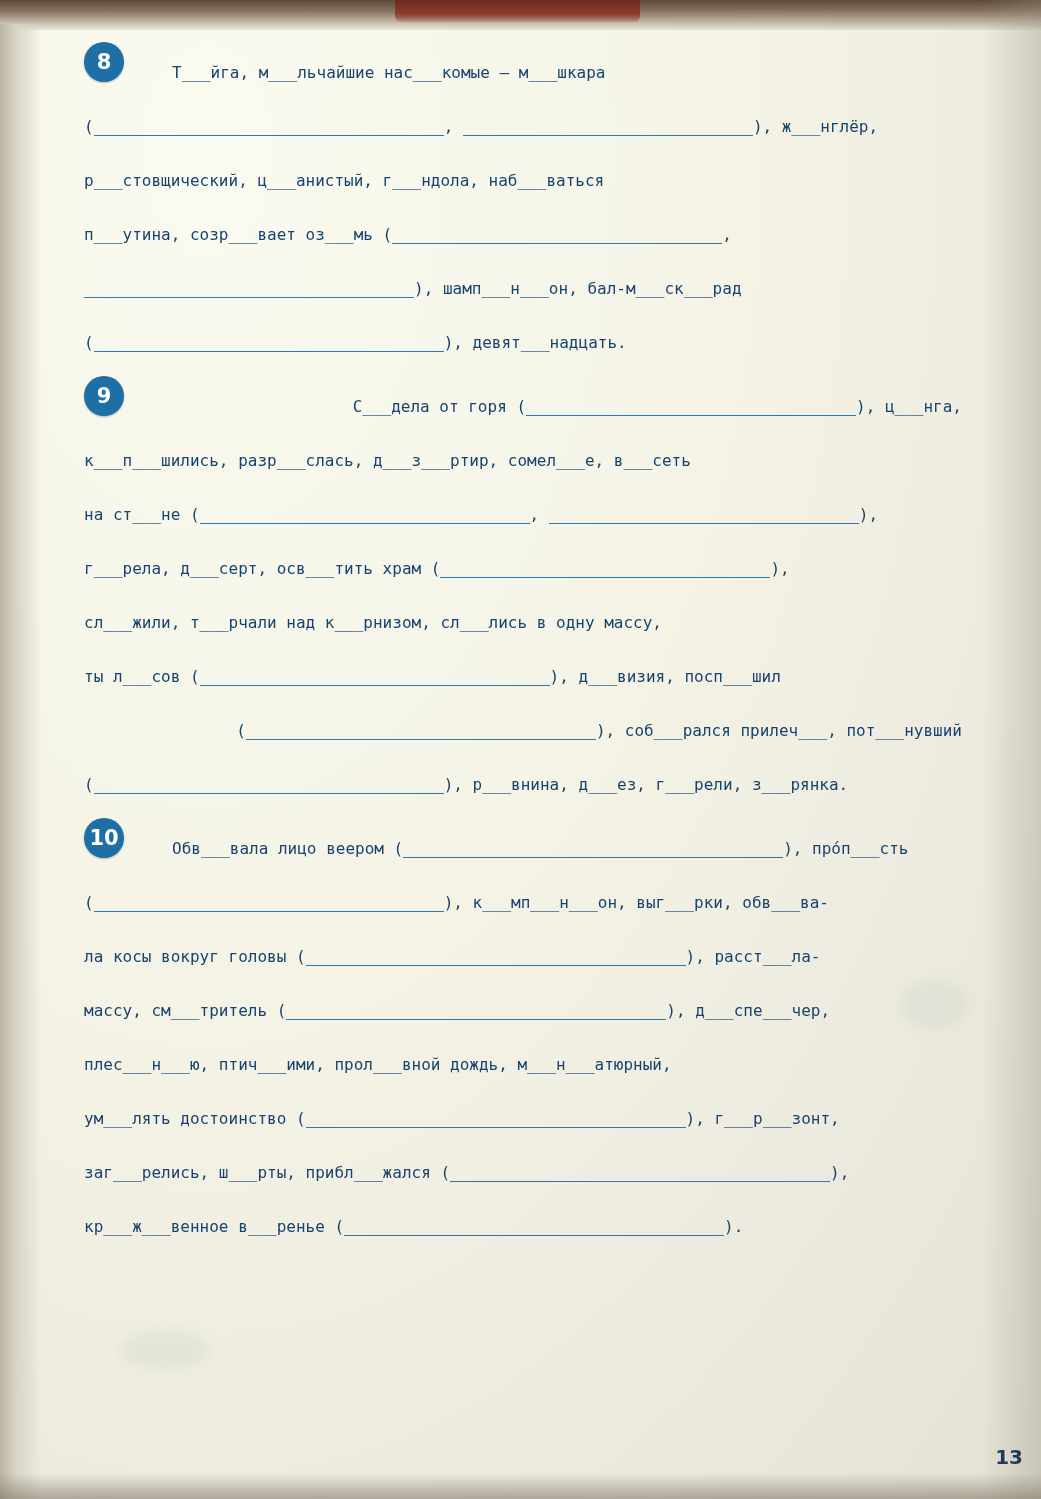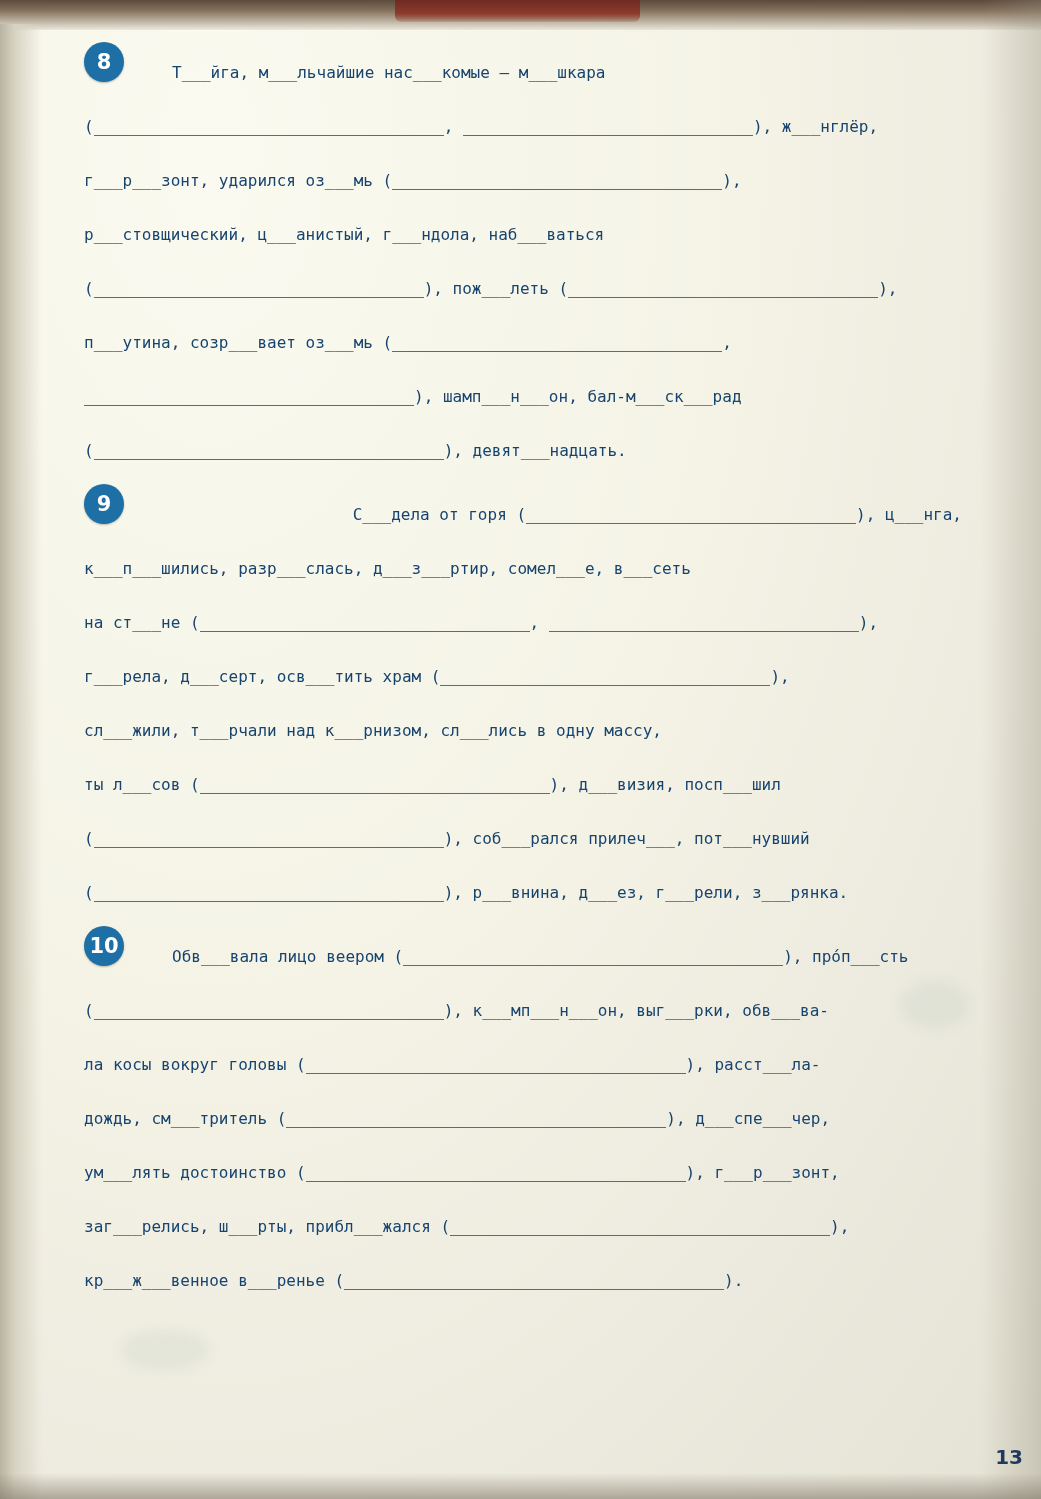--- a/index.html
+++ b/index.html
@@ -149,52 +149,51 @@
   <div class="blotch" style="left:120px; top:1330px; width:90px; height:40px;"></div>
 
   <div id="content">
       <div class="task">
         <div style="position: relative; height: 0px;">
           <div class="task-number" style="top: -4px;">8</div>
         </div>
         <div class="task-body">
           <div class="line" style="padding-left: 110px;"><span class="gapfill">Т___йга,    м___льчайшие    нас___комые    –    м___шкара</span></div>
           <div class="line" style="padding-left: 22px;"><span class="gapfill">(</span><span class="rule w350"></span><span class="gapfill">, </span><span class="rule w290"></span><span class="gapfill">), ж___нглёр,</span></div>
-          <div class="line" style="padding-left: 22px;"><span class="gapfill">г___р___зонт,   ударился   оз___мь   (</span><span class="rule w330"></span><span class="gapfill">),</span></div>
           <div class="line" style="padding-left: 22px;"><span class="gapfill">р___стовщический,     ц___анистый,     г___ндола,     наб___ваться</span></div>
-          <div class="line" style="padding-left: 22px;"><span class="gapfill">(</span><span class="rule w330"></span><span class="gapfill">), пож___леть (</span><span class="rule w310"></span><span class="gapfill">),</span></div>
           <div class="line" style="padding-left: 22px;"><span class="gapfill">п___утина,   созр___вает   оз___мь   (</span><span class="rule w330"></span><span class="gapfill">,</span></div>
           <div class="line" style="padding-left: 22px;"><span class="rule w330"></span><span class="gapfill">),   шамп___н___он,   бал-м___ск___рад</span></div>
           <div class="line" style="padding-left: 22px;"><span class="gapfill">(</span><span class="rule w350"></span><span class="gapfill">), девят___надцать.</span></div>
         </div>
       </div>
       <div class="task">
         <div style="position: relative; height: 0px;">
           <div class="task-number" style="top: -4px;">9</div>
         </div>
         <div class="task-body">
           <div class="line" style="padding-left: 110px; text-align: right;"><span class="gapfill">С___дела   от   горя   (</span><span class="rule w330"></span><span class="gapfill">),   ц___нга,</span></div>
           <div class="line" style="padding-left: 22px;"><span class="gapfill">к___п___шились,  разр___слась,  д___з___ртир,  сомел___е,  в___сеть</span></div>
           <div class="line" style="padding-left: 22px;"><span class="gapfill">на ст___не (</span><span class="rule w330"></span><span class="gapfill">, </span><span class="rule w310"></span><span class="gapfill">),</span></div>
           <div class="line" style="padding-left: 22px;"><span class="gapfill">г___рела,  д___серт,  осв___тить  храм  (</span><span class="rule w330"></span><span class="gapfill">),</span></div>
           <div class="line" style="padding-left: 22px;"><span class="gapfill">сл___жили,  т___рчали  над  к___рнизом,  сл___лись  в  одну  массу,</span></div>
           <div class="line" style="padding-left: 22px;"><span class="gapfill">ты   л___сов   (</span><span class="rule w350"></span><span class="gapfill">),   д___визия,   посп___шил</span></div>
-          <div class="line" style="padding-left: 22px;"><span class="gapfill">(</span><span class="rule w350"></span><span class="gapfill">),   соб___рался прилеч___,   пот___нувший</span></div>
+          <div class="line" style="padding-left: 22px; text-align: right;"><span class="gapfill">(</span><span class="rule w350"></span><span class="gapfill">),   соб___рался прилеч___,   пот___нувший</span></div>
           <div class="line" style="padding-left: 22px;"><span class="gapfill">(</span><span class="rule w350"></span><span class="gapfill">), р___внина, д___ез, г___рели, з___рянка.</span></div>
         </div>
       </div>
       <div class="task">
         <div style="position: relative; height: 0px;">
           <div class="task-number" style="top: -4px;">10</div>
         </div>
         <div class="task-body">
           <div class="line" style="padding-left: 110px;"><span class="gapfill">Обв___вала лицо веером (</span><span class="rule w380"></span><span class="gapfill">), прóп___сть</span></div>
           <div class="line" style="padding-left: 22px;"><span class="gapfill">(</span><span class="rule w350"></span><span class="gapfill">), к___мп___н___он, выг___рки, обв___ва-</span></div>
           <div class="line" style="padding-left: 22px;"><span class="gapfill">ла косы вокруг головы (</span><span class="rule w380"></span><span class="gapfill">), расст___ла-</span></div>
-          <div class="line" style="padding-left: 22px;"><span class="gapfill">дождь,  см___тритель  (</span><span class="rule w380"></span><span class="gapfill">), д___спе___чер,</span></div>
+          <div class="line" style="padding-left: 22px;"><span class="gapfill">массу,  см___тритель  (</span><span class="rule w380"></span><span class="gapfill">), д___спе___чер,</span></div>
+          <div class="line" style="padding-left: 22px;"><span class="gapfill">плес___н___ю, птич___ими, прол___вной дождь, м___н___атюрный,</span></div>
           <div class="line" style="padding-left: 22px;"><span class="gapfill">ум___лять достоинство (</span><span class="rule w380"></span><span class="gapfill">), г___р___зонт,</span></div>
           <div class="line" style="padding-left: 22px;"><span class="gapfill">заг___релись, ш___рты, прибл___жался (</span><span class="rule w380"></span><span class="gapfill">),</span></div>
           <div class="line" style="padding-left: 22px;"><span class="gapfill">кр___ж___венное в___ренье (</span><span class="rule w380"></span><span class="gapfill">).</span></div>
         </div>
       </div>
     </div>
 
   <div id="page-number">13</div>
 </div>
 

